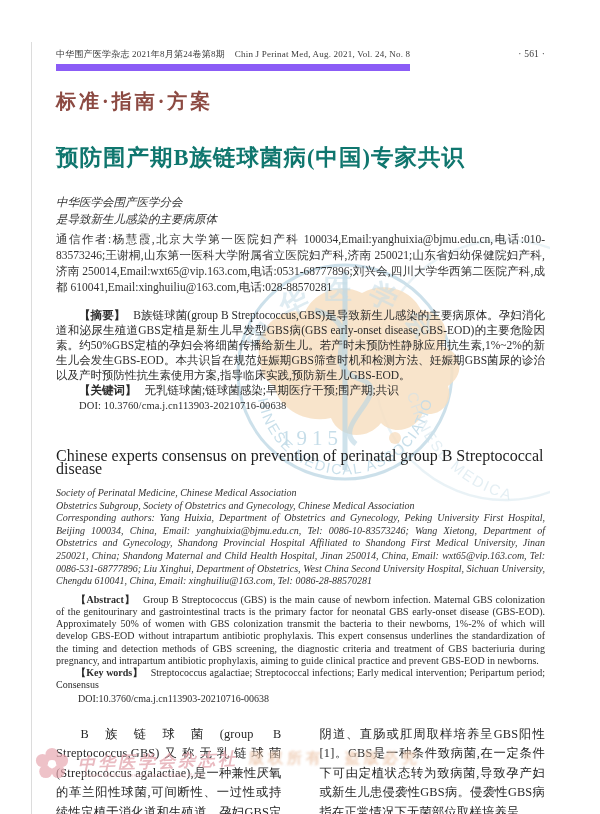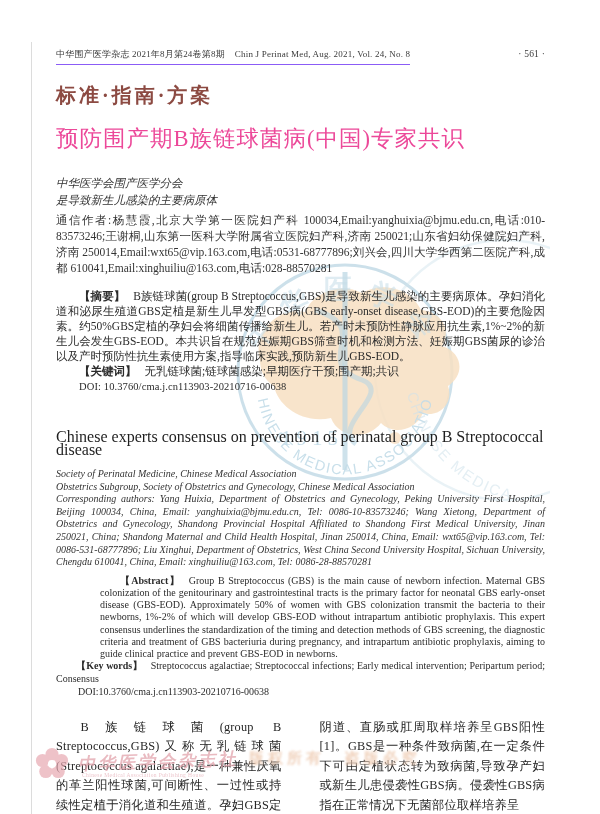--- a/index.html
+++ b/index.html
@@ -15,32 +15,32 @@
   }
   .scan-edge {
     position:absolute; left:31px; top:42px; bottom:0; width:1px;
     background:#dcdcdc;
   }
   .content { position:absolute; left:56px; top:48px; width:489px; }
 
   
   .header-row { display:flex; justify-content:space-between; align-items:flex-start;
     font-size:9px; color:#3a3a3a; letter-spacing:0.2px; }
-  .header-left { border-bottom:1px solid #8b5cf6; padding-bottom:3px; }
+  .header-left { border-bottom:7px solid #8b5cf6; padding-bottom:3px; }
   .header-cn { margin-right:10px; }
   .page-no { font-size:9.5px; color:#3a3a3a; padding-top:1px;text-align:right; }
 
   .section-label {
     margin-top:17px; text-align:left;
     font-size:20px; font-weight:bold; letter-spacing:3px; color:#8c4a42;
   }
 
   .title-cn {
-    margin-top:14px;
-    font-size:22.5px; font-weight:normal; letter-spacing:1px; color:#ec4899;
+    margin-top:27px;
+    font-size:22.5px; font-weight:bold; letter-spacing:1px; color:#0f766e;
   }
 
   .org-block { margin-top:21px; font-style:italic; }
   .org-line { font-size:11.5px; line-height:17px; color:#333; }
 
   .correspondence {
     margin-top:3px; font-size:11.5px; 
     line-height:16px; text-align:justify; color:#333;
   }
 
@@ -54,21 +54,21 @@
 
   .en-title { margin-top:36px; font-size:16px; font-weight:normal; line-height:13px; color:#1f1f1f; }
   .en-org { font-style:italic; font-size:10px; line-height:12.6px; color:#333; }
   .en-org-block { margin-top:12px; }
   .en-corr {
     font-style:italic; font-size:10px; line-height:12.6px;
     text-align:justify; color:#333;
   }
   .en-abstract {
     margin-top:6px; font-size:10px; line-height:12.2px;
-    text-align:justify; text-indent:2em; color:#2b2b2b;margin-left:44px;
+    text-align:justify; text-indent:2em; color:#2b2b2b;
   }
   .en-keywords { font-size:10px; line-height:12.4px; text-indent:2em; text-align:justify; }
   .en-doi { font-size:10px; line-height:13px; text-indent:2.2em; }
 
   .columns { margin-top:20px; display:flex; gap:38px; }
   .col {
     width:233px; font-size:12.3px; line-height:19.5px;
     text-align:justify; letter-spacing:0.2px; color:#262626;
   }
   .col-left { text-indent:2em; }

